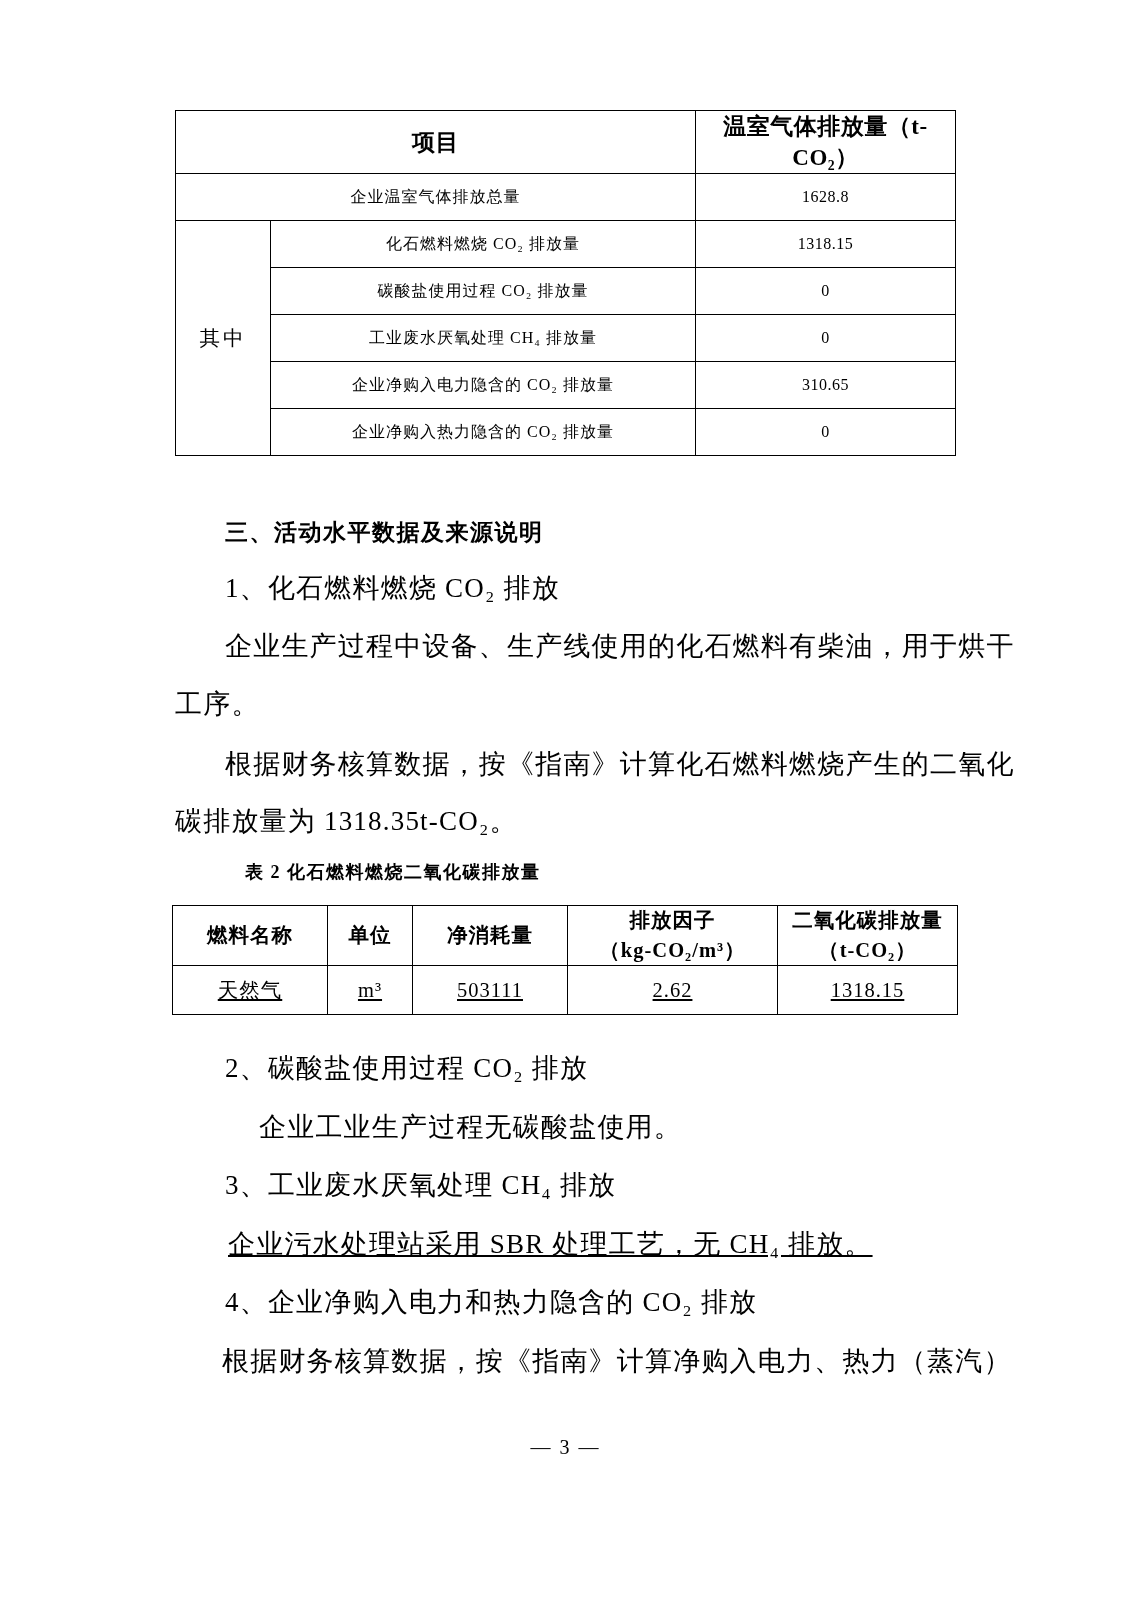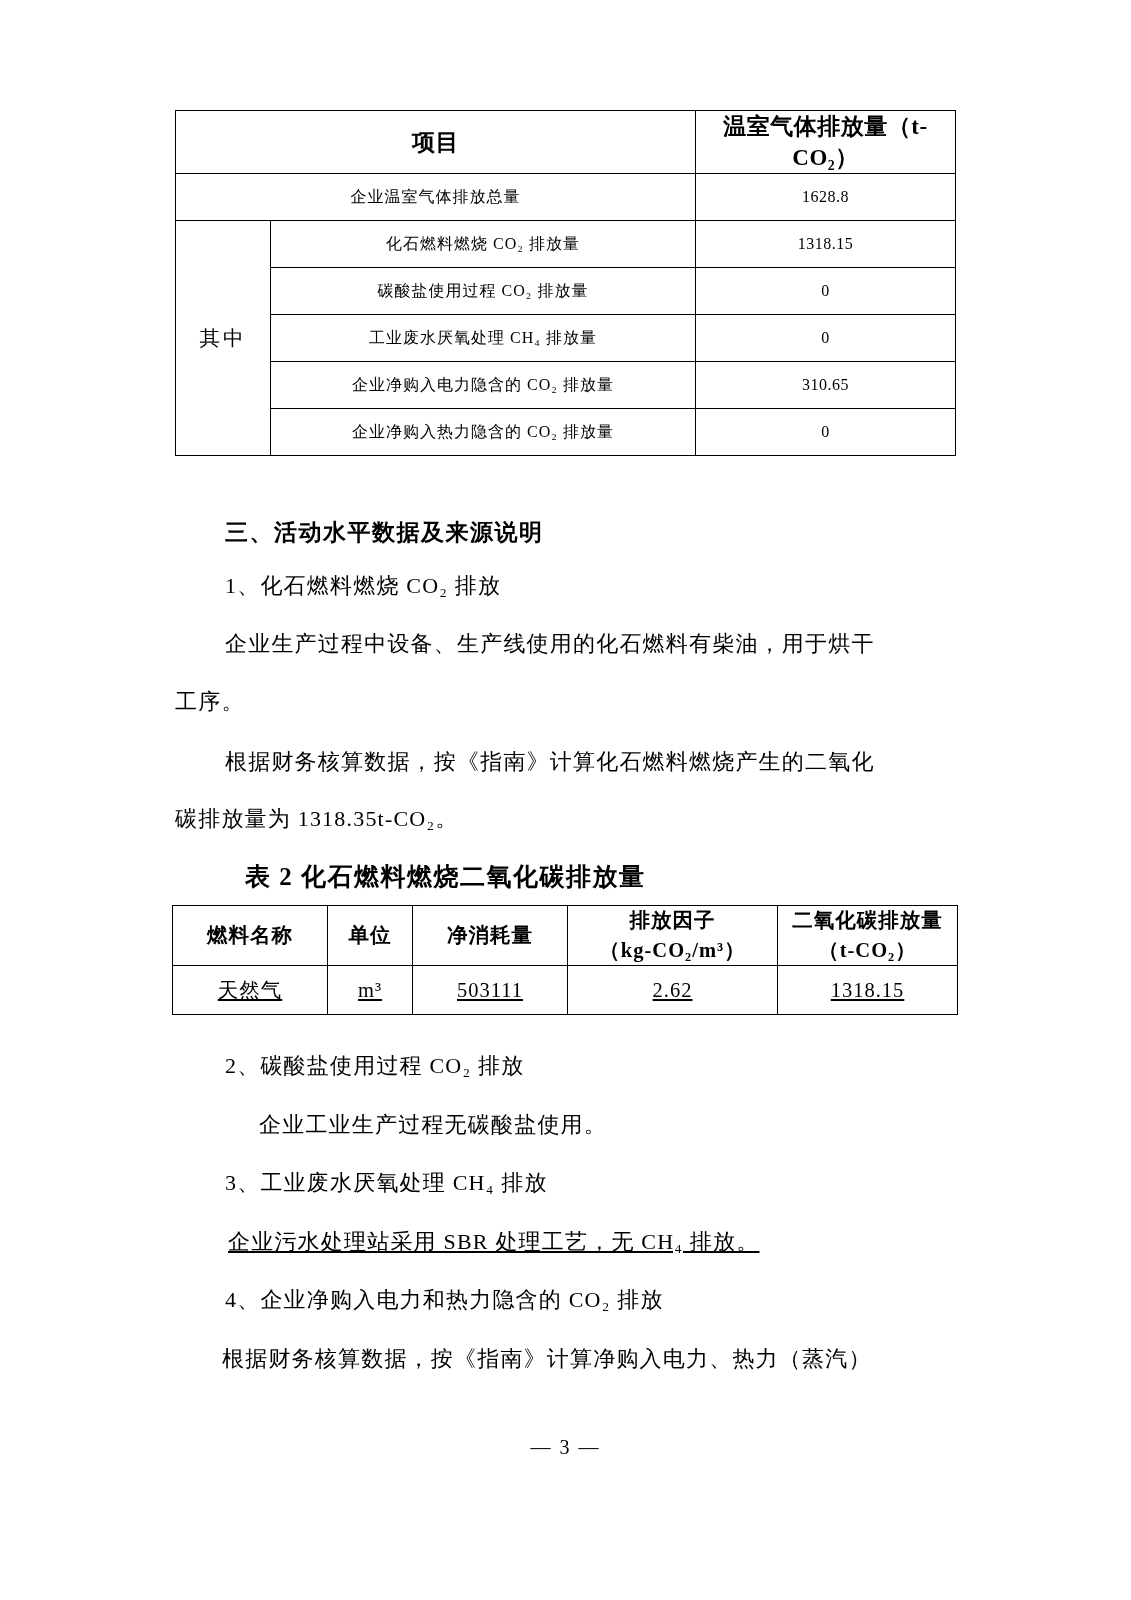--- a/index.html
+++ b/index.html
@@ -83,29 +83,29 @@
   
   .h-sec {
     position: absolute;
     font-weight: bold;
     font-size: 23px;
     letter-spacing: 1.5px;
     text-align: right;
   }
   .para {
     position: absolute;
-    font-size: 22px;
+    font-size: 27px;
     letter-spacing: 1.2px;
     line-height: 1.0;
     white-space: nowrap;
   }
   .tbl-caption {
     position: absolute;
     font-weight: bold;
-    font-size: 25px;
+    font-size: 18px;
     letter-spacing: 1.5px;
     white-space: nowrap;
   }
   .page-num {
     position: absolute;
     left: 0;
     width: 1131px;
     text-align: center;
     font-size: 20px;
     letter-spacing: 2px;

